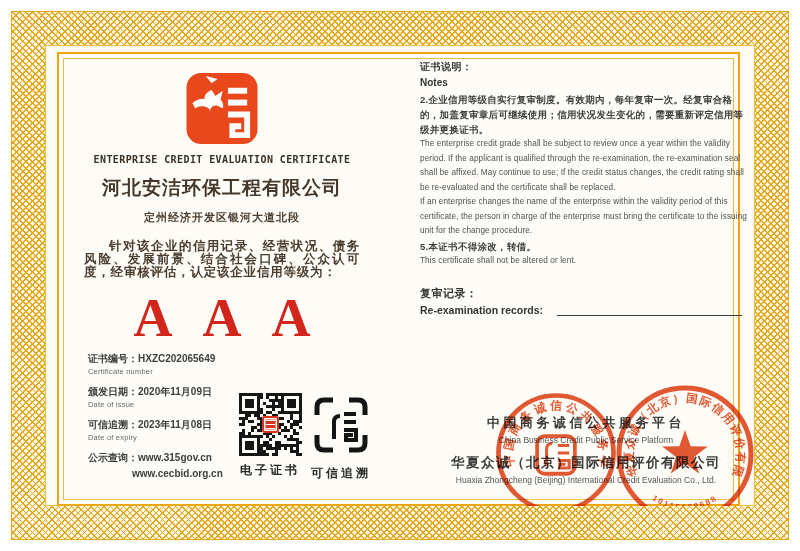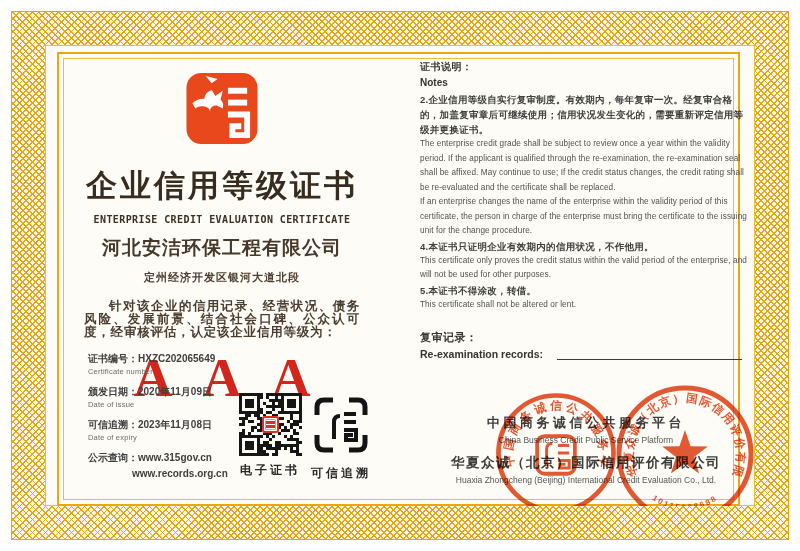--- a/index.html
+++ b/index.html
@@ -83,21 +83,20 @@
         <path d="M58 28 H84"></path>
         <path d="M58 44 H84"></path>
         <path d="M58 60 H84 V88 H64 V76 H76"></path>
       </g>
       <g fill="#ffffff">
         <path d="M34 90 V58 q0-8-9-9 q-7-1-11 3 l-4-7 q7-7 16-6 q1-9 10-12 l5 8 10-7 -3 12 q5 5 3 12 l-8-4 q-6-1-9 5 z"></path>
         <path d="M36 18 L28 8 L44 12 Z"></path>
       </g>
     </svg>
 
-    <div class="title-cn">企业信用等级证书</div>
     <div class="title-en">ENTERPRISE CREDIT EVALUATION CERTIFICATE</div>
     <div class="company">河北安洁环保工程有限公司</div>
     <div class="address">定州经济开发区银河大道北段</div>
     <div class="statement">针对该企业的信用记录、经营状况、债务风险、发展前景、结合社会口碑、公众认可度，经审核评估，认定该企业信用等级为：</div>
     <div class="rating">AAA</div>
   </div>
 
   <div class="fields">
     <div class="field">
       <div class="field-line"><span>证书编号：</span><span>HXZC202065649</span></div>
@@ -106,21 +105,21 @@
     <div class="field">
       <div class="field-line"><span>颁发日期：</span><span>2020年11月09日</span></div>
       <div class="field-sub">Date of issue</div>
     </div>
     <div class="field">
       <div class="field-line"><span>可信追溯：</span><span>2023年11月08日</span></div>
       <div class="field-sub">Date of expiry</div>
     </div>
     <div class="field">
       <div class="field-line"><span>公示查询：</span><span>www.315gov.cn</span></div>
-      <div class="field-line2">www.records.org.cn</div>
+      <div class="field-line2">www.cecbid.org.cn</div>
     </div>
   </div>
 
   <div class="qr-block">
     <div class="qr-wrap">
       <svg id="qr-svg" width="63" height="63" viewBox="0 0 63 63" fill="#161616">
           <rect x="0" y="0" width="3" height="3"></rect>
           <rect x="3" y="0" width="3" height="3"></rect>
           <rect x="6" y="0" width="3" height="3"></rect>
           <rect x="9" y="0" width="3" height="3"></rect>
@@ -396,24 +395,20 @@
     <div class="notes-h-en">Notes</div>
 
     <div>
       <div class="note-cn">2.企业信用等级自实行复审制度。有效期内，每年复审一次。经复审合格的，加盖复审章后可继续使用；信用状况发生变化的，需要重新评定信用等级并更换证书。</div>
       <div class="note-en">The enterprise credit grade shall be subject to review once a year within the validity period. If the applicant is qualified through the re-examination, the re-examination seal shall be affixed. May continue to use; If the credit status changes, the credit rating shall be re-evaluated and the certificate shall be replaced.</div>
     </div>
     <div>
       <div class="note-en">If an enterprise changes the name of the enterprise within the validity period of this certificate, the person in charge of the enterprise must bring the certificate to the issuing unit for the change procedure.</div>
     </div>
     <div>
-      <div class="note-cn">4.本证书只证明企业有效期内的信用状况，不作他用。</div>
-      <div class="note-en">This certificate only proves the credit status within the valid period of the enterprise, and will not be used for other purposes.</div>
-    </div>
-    <div>
       <div class="note-cn">5.本证书不得涂改，转借。</div>
       <div class="note-en">This certificate shall not be altered or lent.</div>
     </div>
 
     <div class="reexam">
       <div class="reexam-cn">复审记录：</div>
       <div class="reexam-row">
         <span class="reexam-en">Re-examination records:</span>
         <span class="reexam-line"></span>
       </div>

